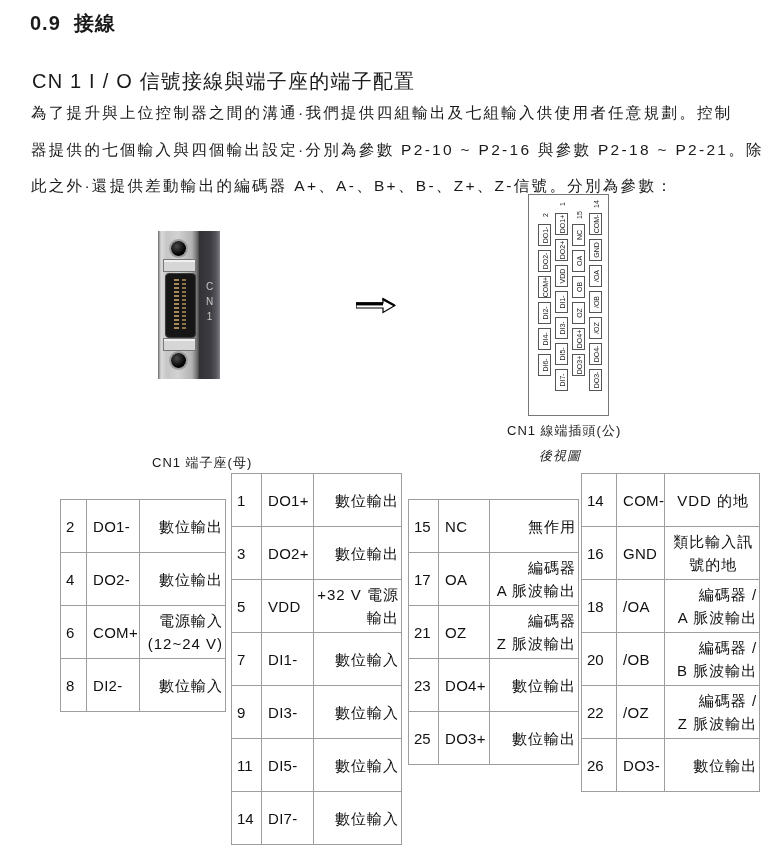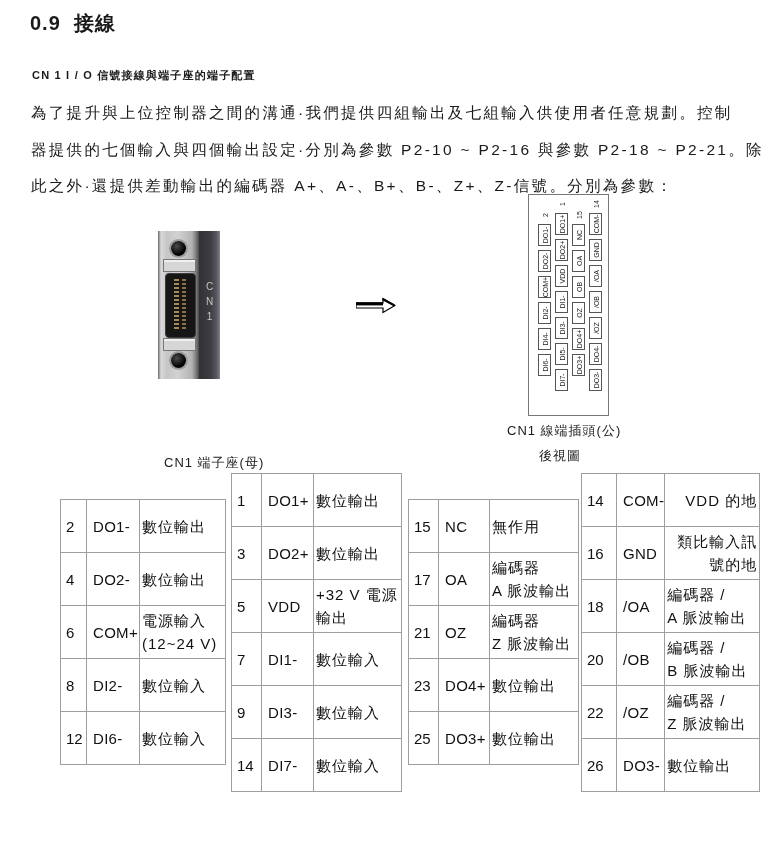--- a/index.html
+++ b/index.html
@@ -3,21 +3,21 @@
 <meta charset="utf-8">
 <style>
   html,body{margin:0;padding:0;background:#ffffff;}
   .page{
     position:relative;width:783px;height:851px;background:#fff;overflow:hidden;
     font-family:"Liberation Sans",sans-serif;color:#1a1a1a;
   }
   .abs{position:absolute;}
   
   .h1{left:30px;top:10px;font-size:20px;font-weight:bold;letter-spacing:1px;white-space:pre;}
-  .h2{left:32px;top:68px;font-size:11px;font-weight:bold;letter-spacing:1.2px;white-space:pre;}
+  .h2{left:32px;top:68px;font-size:20px;font-weight:normal;letter-spacing:1.2px;white-space:pre;}
   .body-text{left:31px;top:95px;width:735px;font-size:15.5px;line-height:36.5px;letter-spacing:2.3px;}
   .body-text div{white-space:nowrap;}
   
   .photo{left:158px;top:231px;width:62px;height:148px;}
   .photo .plate{position:absolute;left:0;top:0;width:41px;height:148px;
     background:linear-gradient(90deg,#6b6b6b 0px,#dadada 3px,#c6c6c8 9px,#d2d2d2 20px,#b2b2b4 34px,#6f6f6f 39px,#474747 41px);}
   .photo .screw{position:absolute;left:13px;width:15px;height:15px;border-radius:50%;
     background:radial-gradient(circle at 38% 35%,#4a4a4a,#000 65%);box-shadow:0 0 0 2px #9d9d9d;}
   .photo .screw.top{top:10px;} .photo .screw.bottom{top:122px;}
   .photo .latch{position:absolute;left:5px;width:31px;height:11px;background:#d6d6d6;border:1px solid #777;box-shadow:inset 0 2px 0 #f0f0f0;}
@@ -36,31 +36,31 @@
   
   .rearview{left:528px;top:194px;width:79px;height:220px;border:1px solid #777;background:#fff;}
   .rv-col{position:absolute;top:3px;display:flex;flex-direction:column;gap:4px;align-items:center;width:13px;}
   .rv-col.offset{top:14px;}
   .rv-num{position:relative;width:13px;height:11px;flex:none;}
   .rv-box{position:relative;width:13px;height:22px;border:1px solid #555;background:#fff;flex:none;box-sizing:border-box;}
   .rv-num span,.rv-box span{position:absolute;left:50%;top:50%;transform:translate(-50%,-50%) rotate(-90deg);
     font-size:7px;line-height:7px;white-space:nowrap;color:#222;}
   
   .cap{font-size:13px;letter-spacing:1px;white-space:pre;}
-  .cap-terminal{left:152px;top:454px;margin-left:12px;}
+  .cap-terminal{left:152px;top:454px;}
   .cap-plug{left:507px;top:422px;}
-  .cap-view{left:539px;top:447px;}
+  .cap-view{left:539px;top:447px;font-style:italic;}
   
   table.pins{position:absolute;border-collapse:collapse;table-layout:fixed;background:#fff;}
   table.pins td{border:1px solid #9e9e9e;font-size:15px;color:#111;height:52px;line-height:23px;
     vertical-align:middle;overflow:hidden;}
   td.c-pin{padding:0 0 0 5px;}
   td.c-name{padding:0 0 0 6px;letter-spacing:0.3px;}
-  td.c-desc{text-align:left;padding:0 2px;white-space:pre-line;letter-spacing:1px;}
-  td.c-desc.left{text-align:right;padding-left:4px;}
+  td.c-desc{text-align:right;padding:0 2px;white-space:pre-line;letter-spacing:1px;}
+  td.c-desc.left{text-align:center;padding-left:4px;}
   .t1{left:60px;top:499px;}
   .t2{left:231px;top:473px;}
   .t3{left:408px;top:499px;}
   .t4{left:581px;top:473px;}
 </style>
 </head>
 <body>
 
 <div class="page">
 
@@ -221,25 +221,20 @@
           <td class="c-pin">6</td>
           <td class="c-name">COM+</td>
           <td class="c-desc">電源輸入
 (12~24 V)</td>
         </tr>
     <tr>
           <td class="c-pin">8</td>
           <td class="c-name">DI2-</td>
           <td class="c-desc">數位輸入</td>
         </tr>
-    <tr>
-          <td class="c-pin">12</td>
-          <td class="c-name">DI6-</td>
-          <td class="c-desc">數位輸入</td>
-        </tr>
   </tbody>
     </table>
 
   <table class="pins t2">
     <colgroup>
         <col style="width:30px">
         <col style="width:52px">
         <col style="width:88px">
       </colgroup>
     <tbody>
@@ -260,20 +255,25 @@
 輸出</td>
         </tr>
     <tr>
           <td class="c-pin">7</td>
           <td class="c-name">DI1-</td>
           <td class="c-desc">數位輸入</td>
         </tr>
     <tr>
           <td class="c-pin">9</td>
           <td class="c-name">DI3-</td>
+          <td class="c-desc">數位輸入</td>
+        </tr>
+    <tr>
+          <td class="c-pin">11</td>
+          <td class="c-name">DI5-</td>
           <td class="c-desc">數位輸入</td>
         </tr>
     <tr>
           <td class="c-pin">14</td>
           <td class="c-name">DI7-</td>
           <td class="c-desc">數位輸入</td>
         </tr>
   </tbody>
     </table>
 

